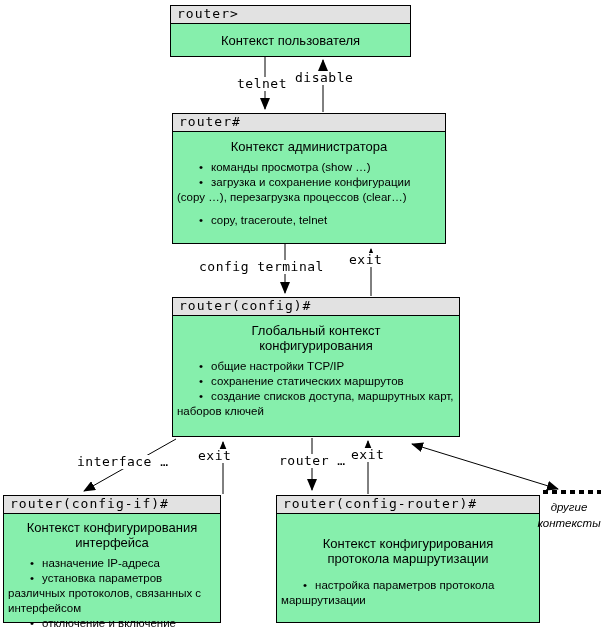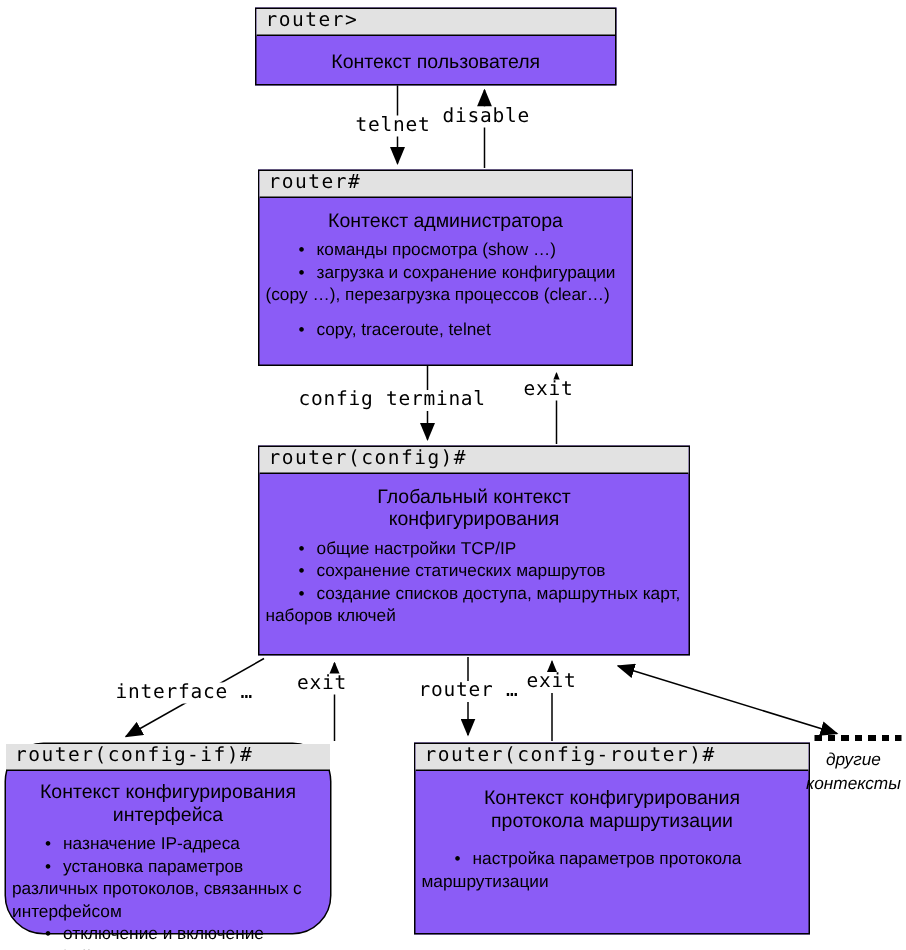--- a/index.html
+++ b/index.html
@@ -4,43 +4,43 @@
 <style>
   html,body { margin:0; padding:0; background:#ffffff; }
   #page {
     position:relative; width:604px; height:633px; background:#ffffff;
     font-family:"Liberation Sans", sans-serif; color:#000;
     overflow:hidden;
   }
   #arrow-layer { position:absolute; left:0; top:0; width:604px; height:633px; }
   #arrow-layer line { stroke:#000; stroke-width:1; }
 
-  .box { position:absolute; background:#8b5cf6; border:1px solid #000; box-sizing:border-box; }
+  .box { position:absolute; background:#86efac; border:1px solid #000; box-sizing:border-box; }
   .hdr {
     background:#e2e2e2; border-bottom:1px solid #000;
     font-family:"DejaVu Sans Mono","Liberation Mono",monospace;
     font-size:13px; letter-spacing:1px; white-space:nowrap;
     height:17px; line-height:16px; padding-left:6px; overflow:hidden;
   }
   .title { font-size:13px; text-align:center; margin:7px auto 6px auto; line-height:15px; }
   .bullets { margin:0; }
   .bullet { font-size:11.5px; line-height:15px; margin:0 4px 0 4px; text-indent:22px; }
   .bullet::before { content:"•"; margin-right:8px; }
   .bullet.gap { margin-top:8px; }
 
   #box-user  { left:170px; top:5px;   width:241px; height:52px; }
   #box-user .title { margin-top:9px;text-align:center; }
-  #box-admin { left:172px; top:113px; width:250px; height:131px; }
+  #box-admin { left:172px; top:113px; width:274px; height:131px; }
   #box-global{ left:172px; top:297px; width:288px; height:140px; }
-  #box-iface { left:3px;   top:495px; width:218px; height:128px;border-radius:26px; }
+  #box-iface { left:3px;   top:495px; width:218px; height:128px; }
   #box-routing{ left:276px; top:495px; width:264px; height:128px; }
 
   #box-global .title { max-width:175px; }
   #box-iface .title  { max-width:205px; margin-top:6px; }
-  #box-routing .title{ max-width:215px; margin-top:10px; }
+  #box-routing .title{ max-width:215px; margin-top:22px; }
   #box-routing .bullets { margin-top:12px; }
 
   .cmd {
     position:absolute; font-family:"DejaVu Sans Mono","Liberation Mono",monospace;
     font-size:13px; letter-spacing:0.5px; background:#fff; padding:0 2px;
     white-space:nowrap; line-height:14px;
   }
   #lbl-enable    { left:235px; top:77px; }
   #lbl-disable   { left:293px; top:71px; }
   #lbl-config-terminal { left:197px; top:260px; }

